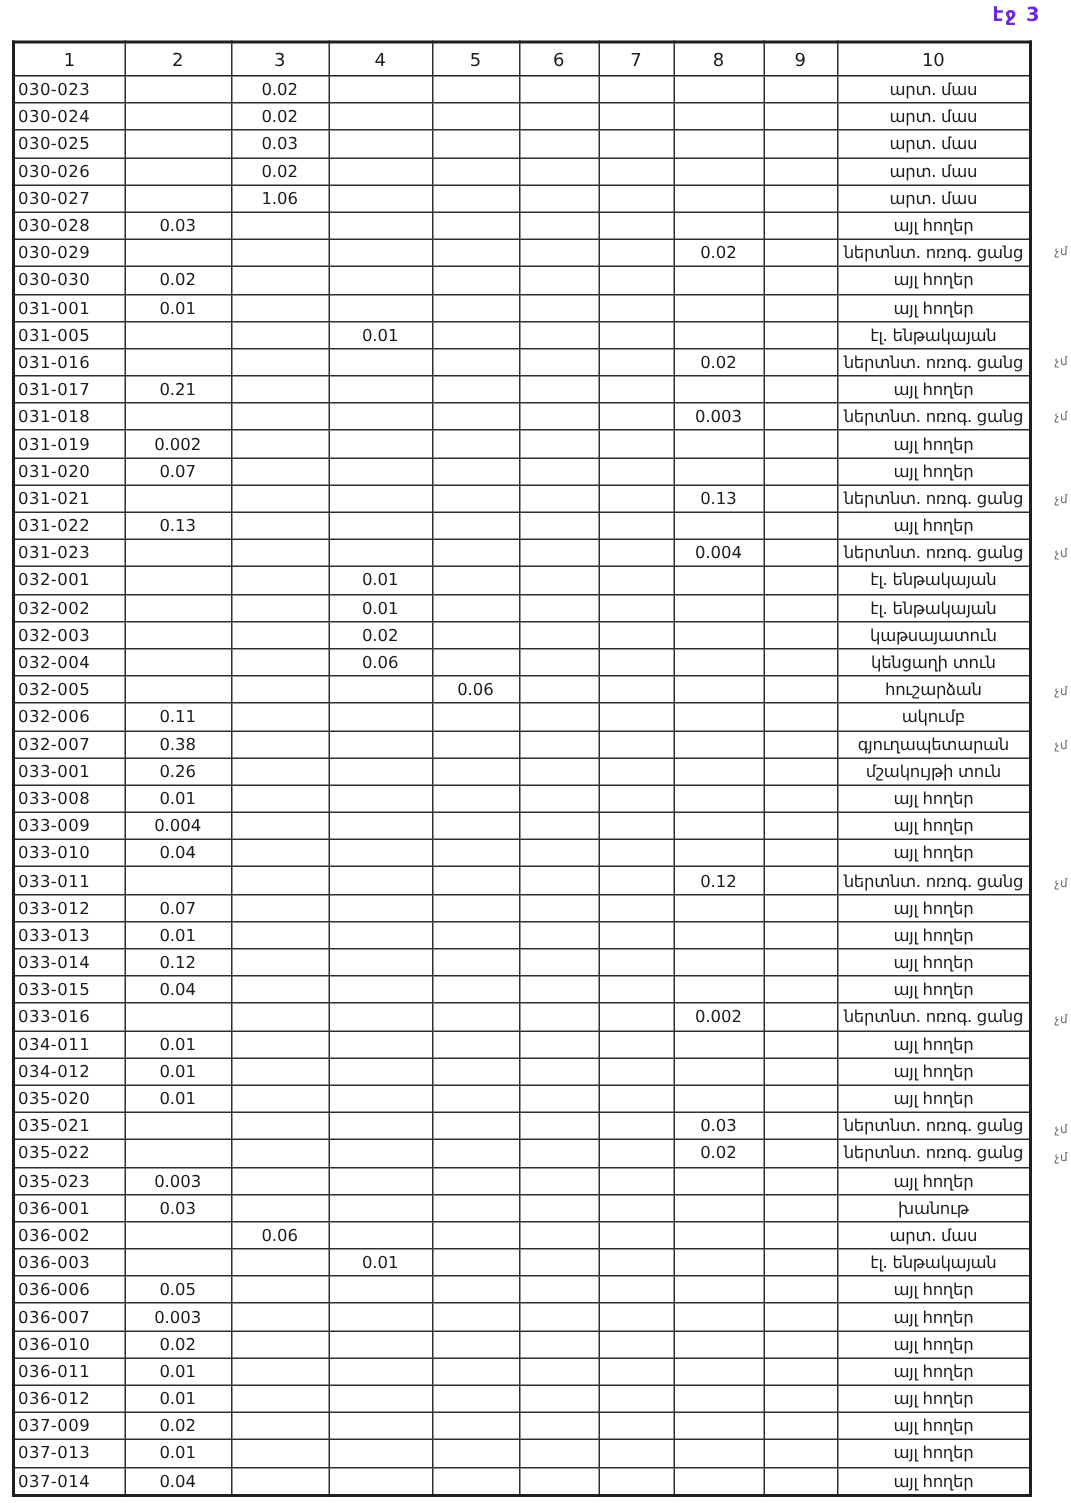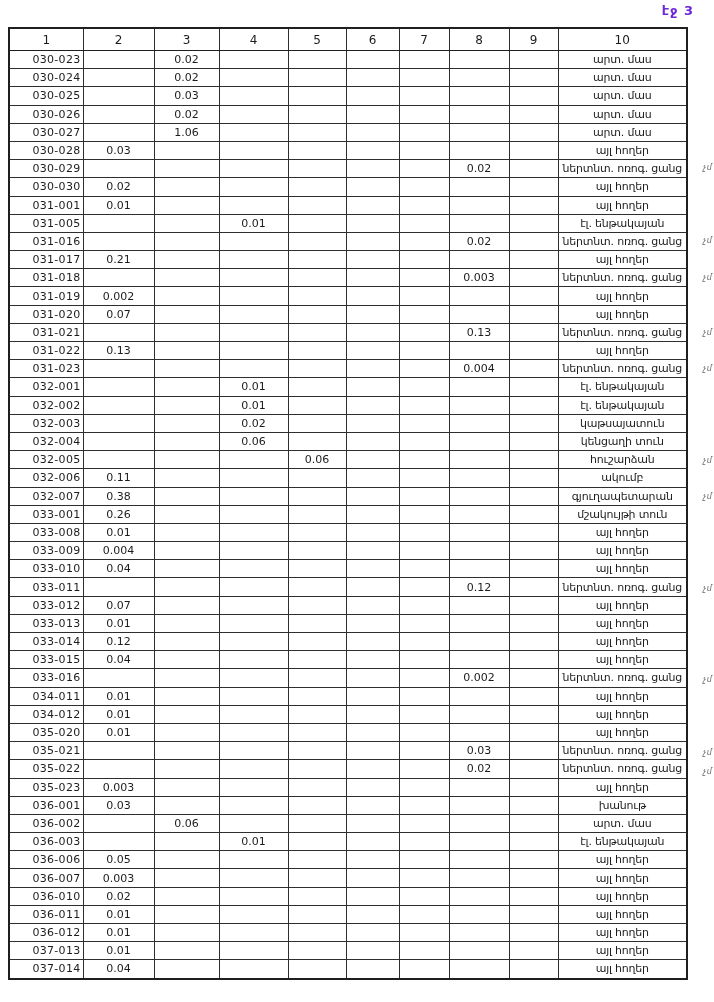--- a/index.html
+++ b/index.html
@@ -48,40 +48,39 @@
     height: 21px;
     font-weight: normal;
     font-size: 12px;
     text-align: center;
     border-bottom: 1px solid #1f1f1f;
   }
   table.register td {
     height: 17.2px;
   }
   td.c-code {
-    text-align: right;
+    text-align: left;
     padding-left: 4px;
     letter-spacing: 0.3px;
   }
   td.c-num {
     text-align: center;
   }
   td.c-desc {
     text-align: center;
     padding-left: 4px;
     font-size: 10px;
     letter-spacing: -0.2px;
   }
   .margin-note {
     position: absolute;
     left: 703px;
     font-size: 8px;
     color: #6b6b6b;
     letter-spacing: 0.5px;
-    font-style: italic;
   }
 </style>
 </head>
 <body>
 
 <div class="page-label">էջ 3</div>
 
 <table class="register">
   <colgroup>
       <col style="width: 74px;">
@@ -692,20 +691,32 @@
         <td class="c-num"></td>
         <td class="c-num"></td>
         <td class="c-num"></td>
         <td class="c-num"></td>
         <td class="c-num"></td>
         <td class="c-num"></td>
         <td class="c-num"></td>
         <td class="c-desc">այլ հողեր</td>
       </tr>
       <tr>
+        <td class="c-code">037-009</td>
+        <td class="c-num">0.02</td>
+        <td class="c-num"></td>
+        <td class="c-num"></td>
+        <td class="c-num"></td>
+        <td class="c-num"></td>
+        <td class="c-num"></td>
+        <td class="c-num"></td>
+        <td class="c-num"></td>
+        <td class="c-desc">այլ հողեր</td>
+      </tr>
+      <tr>
         <td class="c-code">037-013</td>
         <td class="c-num">0.01</td>
         <td class="c-num"></td>
         <td class="c-num"></td>
         <td class="c-num"></td>
         <td class="c-num"></td>
         <td class="c-num"></td>
         <td class="c-num"></td>
         <td class="c-num"></td>
         <td class="c-desc">այլ հողեր</td>

